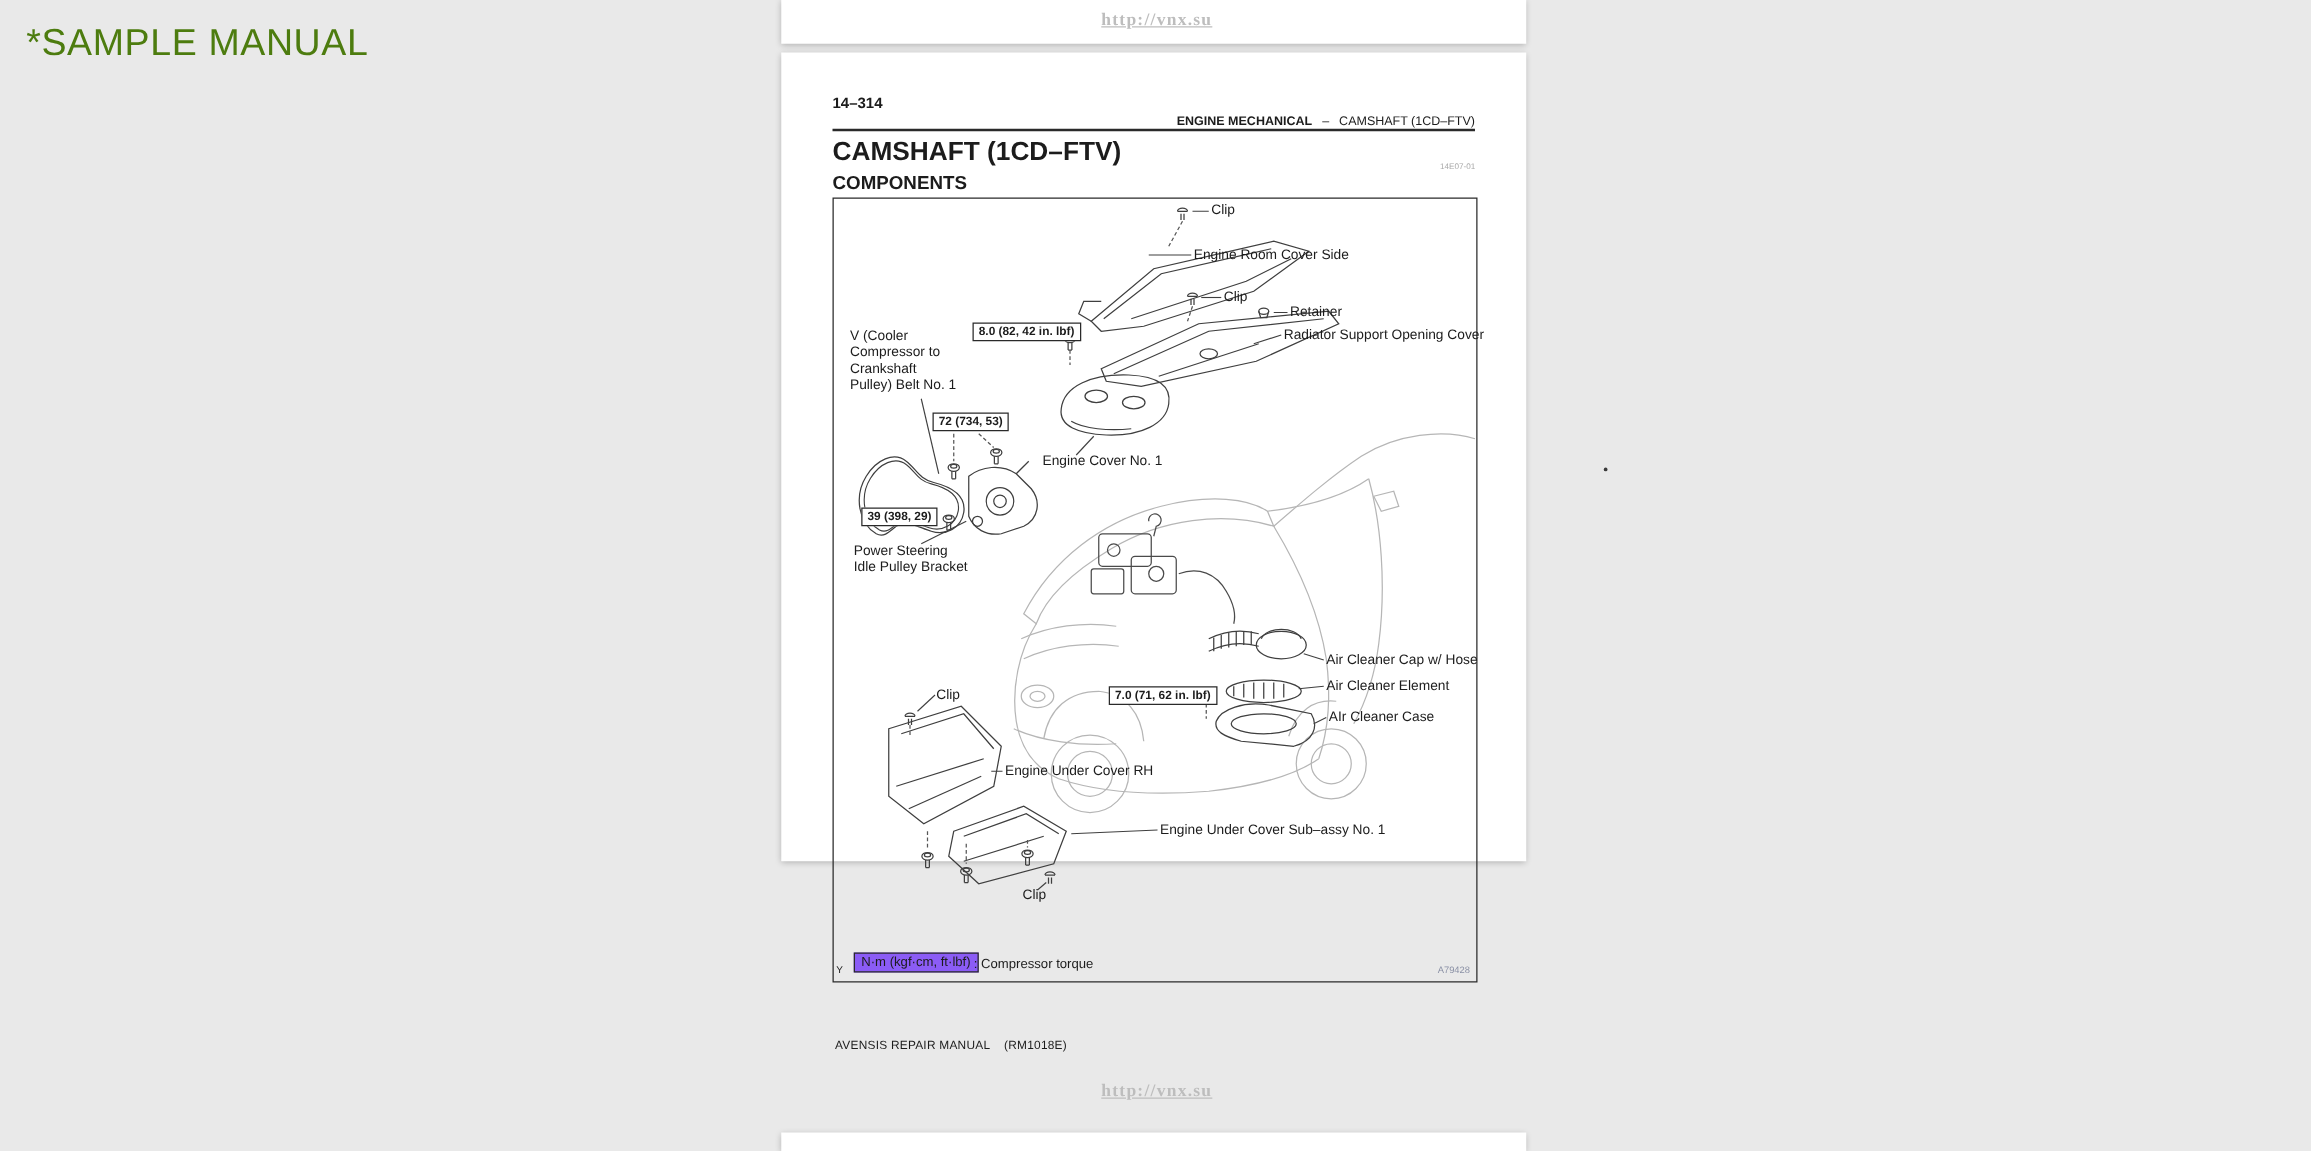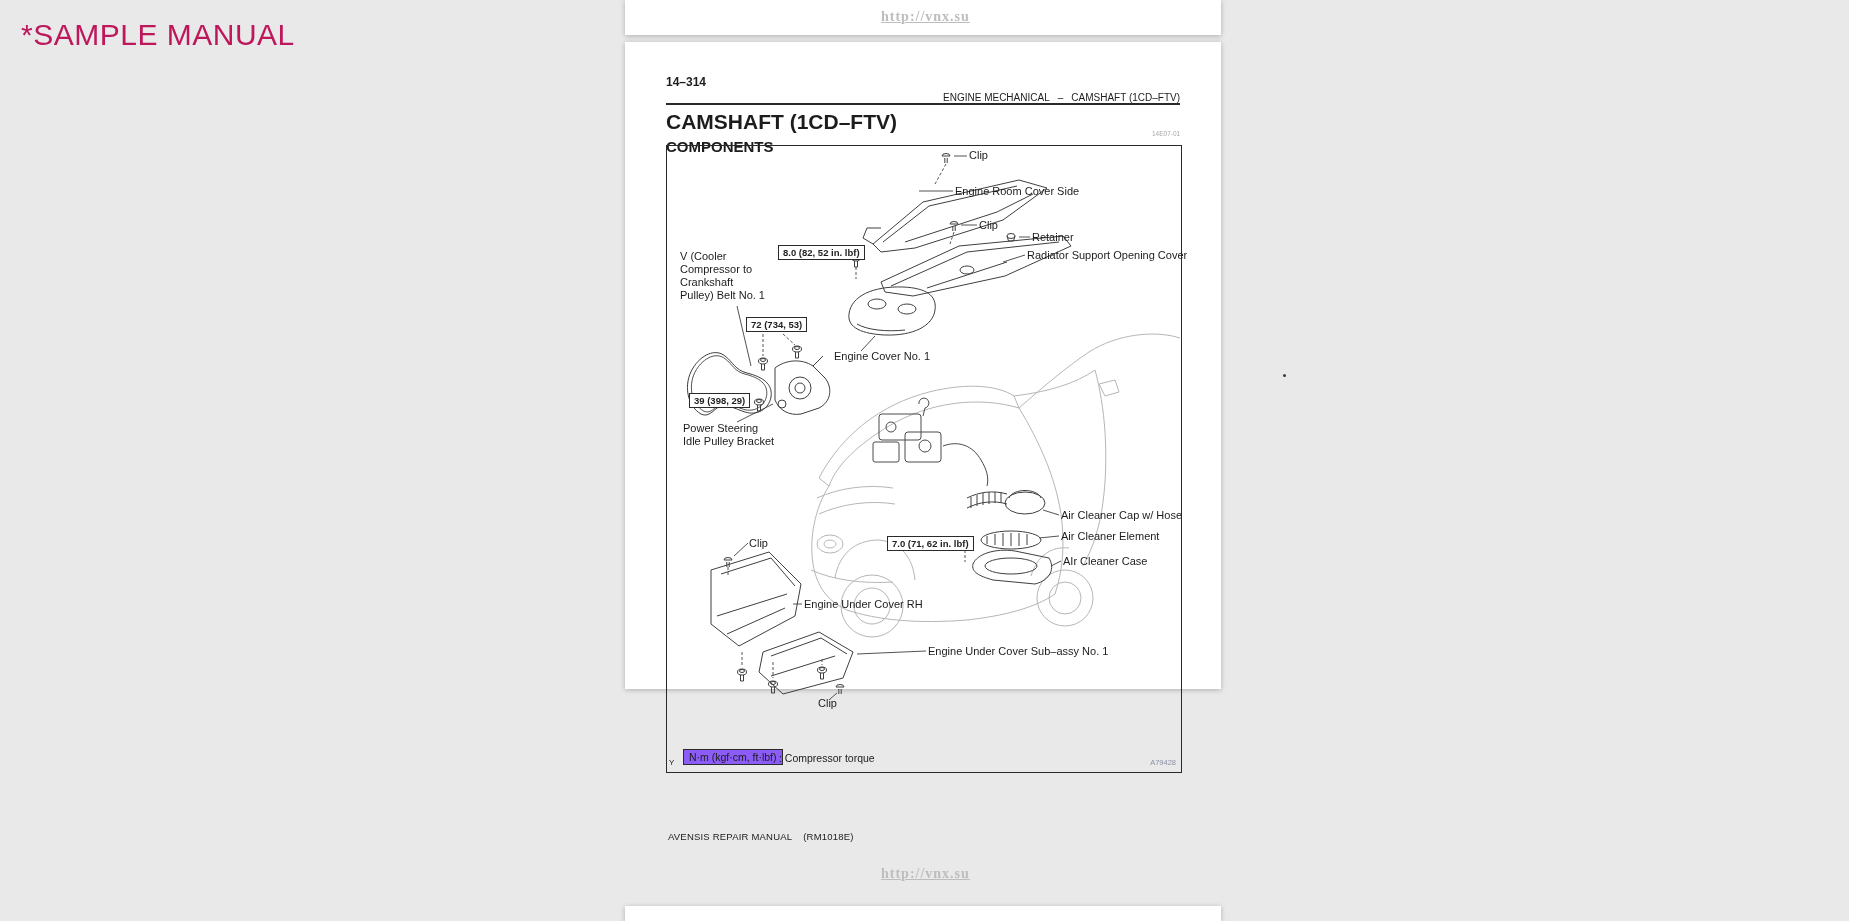--- a/index.html
+++ b/index.html
@@ -1,35 +1,35 @@
 <!DOCTYPE html>
 <html><head>
 <meta charset="utf-8">
 <style>
   html,body{margin:0;padding:0;background:#e9e9e9;}
   .stage{position:relative;width:1849px;height:921px;background:#e9e9e9;overflow:hidden;
          font-family:"Liberation Sans",sans-serif;color:#1c1c1c;}
-  .sample-overlay{position:absolute;left:21px;top:18px;font-size:30px;color:#be185d;letter-spacing:.5px;}
+  .sample-overlay{position:absolute;left:21px;top:18px;font-size:30px;color:#4d7c0f;letter-spacing:.5px;}
   .page{position:absolute;left:625px;width:596px;background:#fff;box-shadow:0 1px 5px rgba(0,0,0,.25);}
   .page-prev{top:0;height:35px;}
   .page-main{top:42px;height:647px;}
   .page-next{top:906px;height:15px;}
   .wm{position:absolute;font-family:"Liberation Serif",serif;font-weight:bold;font-size:14px;
       color:#bdbdbd;text-decoration:underline;letter-spacing:1px;white-space:nowrap;}
   .wm-top{left:256px;top:9px;}
   .wm-bottom{left:256px;top:824px;}
   .pg-num{position:absolute;left:41px;top:33px;font-size:12px;font-weight:bold;}
   .hdr-line{position:absolute;right:41px;top:50px;font-size:10px;white-space:nowrap;}
-  .hdr-sec{font-weight:normal;text-align:right;}
+  .hdr-sec{font-weight:bold;text-align:right;}
   .hdr-sep{margin:0 8px;}
   .hdr-rule{position:absolute;left:41px;right:41px;top:61px;height:2px;background:#2a2a2a;}
   .title{position:absolute;left:41px;top:68px;font-size:21px;font-weight:bold;margin:0;}
   .subtitle{position:absolute;left:41px;top:96px;font-size:15px;font-weight:bold;margin:0;}
   .doc-code{position:absolute;left:527px;top:88px;font-size:6.5px;color:#a8a8a8;}
-  .figure-box{position:absolute;left:41px;top:103px;width:514px;height:626px;border:1.6px solid #2a2a2a;}
+  .figure-box{position:absolute;left:41px;top:116px;width:514px;height:626px;border:1.6px solid #2a2a2a;}
   .figure-box svg{position:absolute;left:0;top:0;}
   .lbl{position:absolute;font-size:11px;line-height:13px;white-space:nowrap;}
   .tq{position:absolute;border:1.2px solid #2a2a2a;background:#fff;font-weight:bold;font-size:9.5px;
       padding:1px 4px;white-space:nowrap;}
   .legend-y{position:absolute;left:2px;top:612px;font-size:8px;}
   .legend-box{position:absolute;left:16px;top:603px;border:1.2px solid #2a2a2a;background:#8b5cf6;
       font-size:10.5px;padding:1px 5px;white-space:nowrap;}
   .legend-suffix{position:absolute;left:112px;top:606px;font-size:10.5px;white-space:nowrap;}
   .figure-code{position:absolute;right:5px;top:612px;font-size:7.5px;color:#8a90a5;}
   .footer{position:absolute;left:43px;top:789px;font-size:9.5px;letter-spacing:.2px;}
@@ -269,21 +269,21 @@
         <span style="display:block">Idle Pulley Bracket</span>
       </div>
       <div class="lbl" style="left:394px;top:363px">Air Cleaner Cap w/ Hose</div>
       <div class="lbl" style="left:394px;top:384px">Air Cleaner Element</div>
       <div class="lbl" style="left:396px;top:409px">AIr Cleaner Case</div>
       <div class="lbl" style="left:82px;top:391px">Clip</div>
       <div class="lbl" style="left:137px;top:452px">Engine Under Cover RH</div>
       <div class="lbl" style="left:261px;top:499px">Engine Under Cover Sub–assy No. 1</div>
       <div class="lbl" style="left:151px;top:551px">Clip</div>
 
-      <div class="tq" style="left:111px;top:99px">8.0 (82, 52 in. lbf)</div>
+      <div class="tq" style="left:111px;top:99px">8.0 (82, 42 in. lbf)</div>
       <div class="tq" style="left:79px;top:171px">72 (734, 53)</div>
       <div class="tq" style="left:22px;top:247px">39 (398, 29)</div>
       <div class="tq" style="left:220px;top:390px">7.0 (71, 62 in. lbf)</div>
 
       <div class="legend-y">Y</div>
       <div class="legend-box">N·m (kgf·cm, ft·lbf)</div>
       <div class="legend-suffix">: Compressor torque</div>
 
       <div class="figure-code">A79428</div>
     </div>

